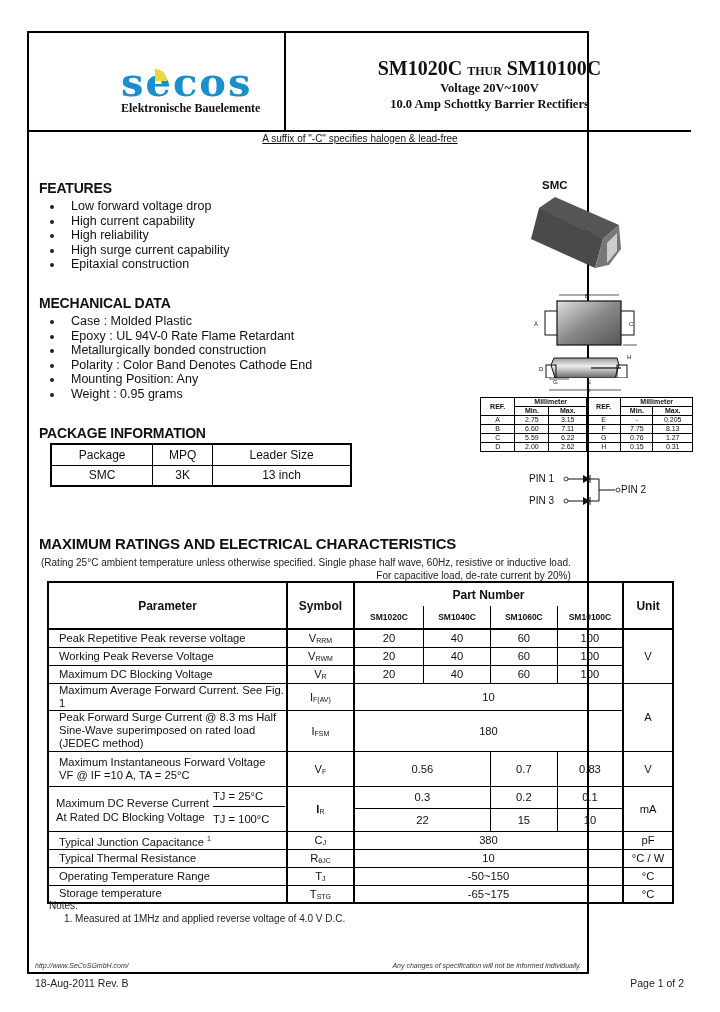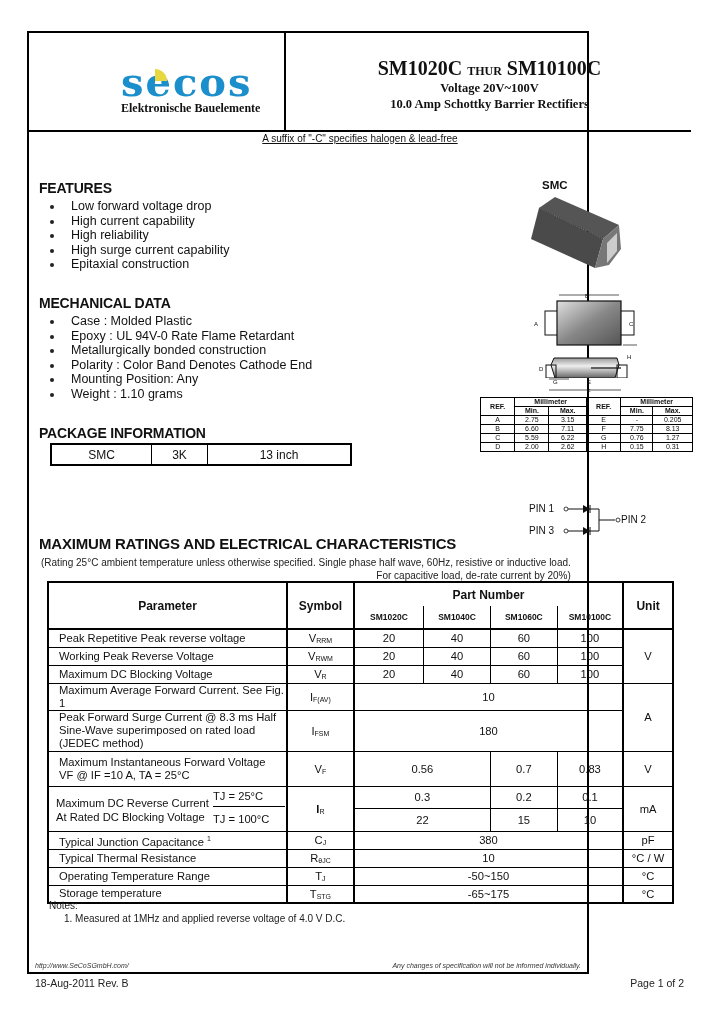--- a/index.html
+++ b/index.html
@@ -31,21 +31,21 @@
   .pkg td { border: 1px solid #000; text-align: center; height: 21px; }
   .pkg { border: 2px solid #000; }
 
   
   .smc-label { position: absolute; left: 513px; top: 146px; font-size: 11.5px; font-weight: bold; }
 
   .dim { position: absolute; left: 451px; top: 364px; width: 213px; font-size: 7px; border: 1.5px solid #000; }
   .dim td, .dim th { border: 1px solid #000; text-align: center; height: 8.5px; font-weight: normal; line-height: 8px; }
   .dim th { font-weight: bold; }
 
-  .pin { position: absolute; left: 500px; top: 438px; width: 120px; height: 38px; font-size: 10px; margin-top: 30px; }
+  .pin { position: absolute; left: 500px; top: 438px; width: 120px; height: 38px; font-size: 10px; }
 
   
   .rt-notes { position: absolute; left: 12px; top: 523px; font-size: 10px; line-height: 13px; color: #222; text-align: right; }
   .rt { position: absolute; left: 18px; top: 548px; width: 627px; font-size: 11.2px; border: 2px solid #000; }
   .rt td, .rt th { border: 1px solid #000; text-align: center; }
   .rt th { font-weight: bold; font-size: 12px; }
   .rt .pn { font-size: 8.5px; font-weight: bold; }
   .rt td.par { text-align: left; padding-left: 10px; line-height: 13px; }
   .rt td.sym { border-left: 2px solid #000; border-right: 2px solid #000; }
   .rt td.unit { border-left: 2px solid #000; }
@@ -98,26 +98,31 @@
     <li>Epitaxial construction</li>
   </ul>
 
   <h2 class="sec" style="left:10px; top:262px;">MECHANICAL DATA</h2>
   <ul class="bul" style="left:12px; top:281px;">
     <li>Case : Molded Plastic</li>
     <li>Epoxy : UL 94V-0 Rate Flame Retardant</li>
     <li>Metallurgically bonded construction</li>
     <li>Polarity : Color Band Denotes Cathode End</li>
     <li>Mounting Position: Any</li>
-    <li>Weight : 1.10 grams</li>
+    <li>Weight : 0.95 grams</li>
   </ul>
 
   <h2 class="sec" style="left:10px; top:392px;">PACKAGE INFORMATION</h2>
   <table class="pkg">
     <tbody>
+        <tr>
+      <td>Package</td>
+      <td>MPQ</td>
+      <td>Leader Size</td>
+    </tr>
     <tr>
       <td>SMC</td>
       <td>3K</td>
       <td>13 inch</td>
     </tr>
   </tbody>
     </table>
 
   <div class="smc-label">SMC</div>
   <svg style="position:absolute; left:470px; top:160px;" width="180" height="185" viewBox="0 0 180 185">

